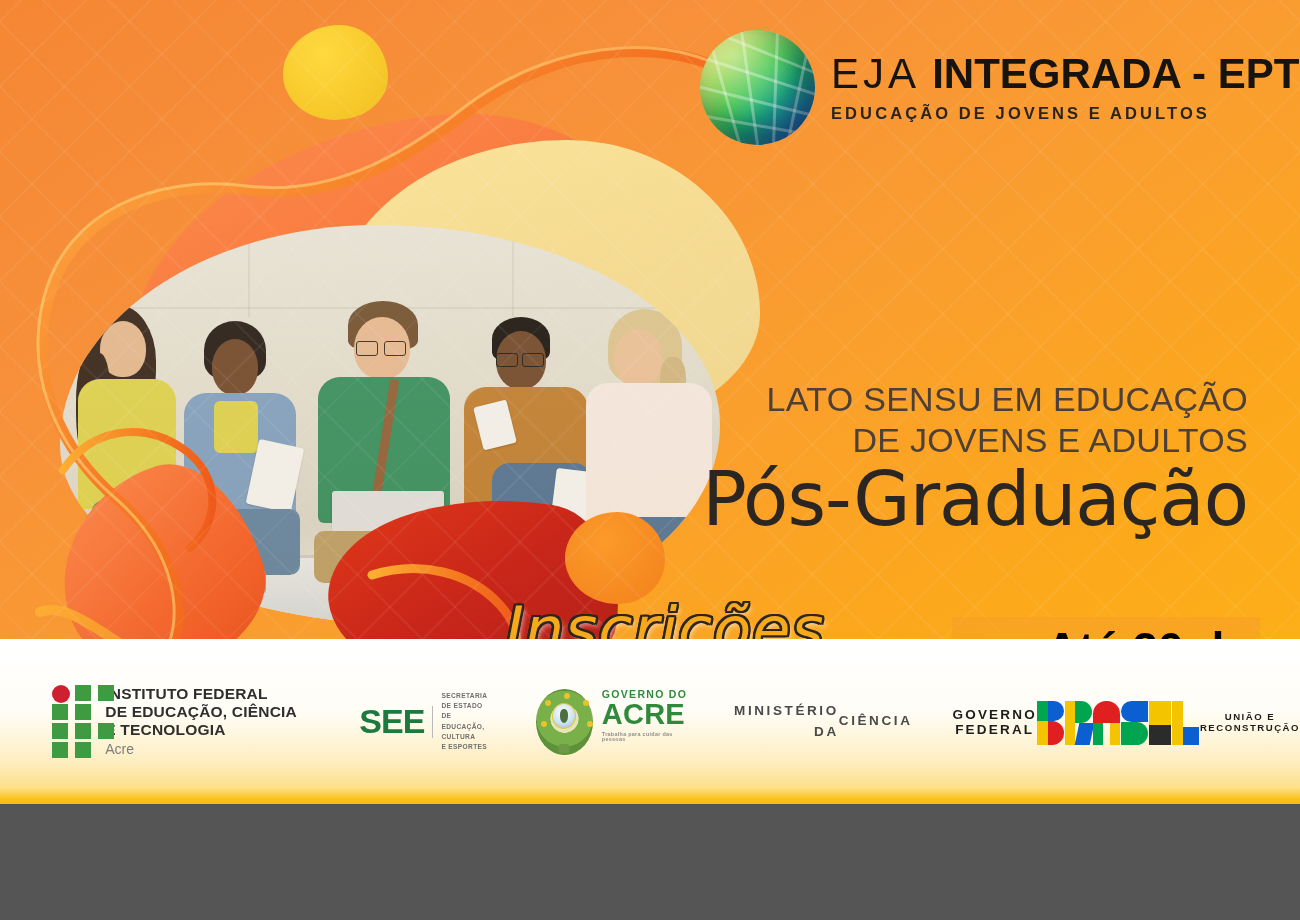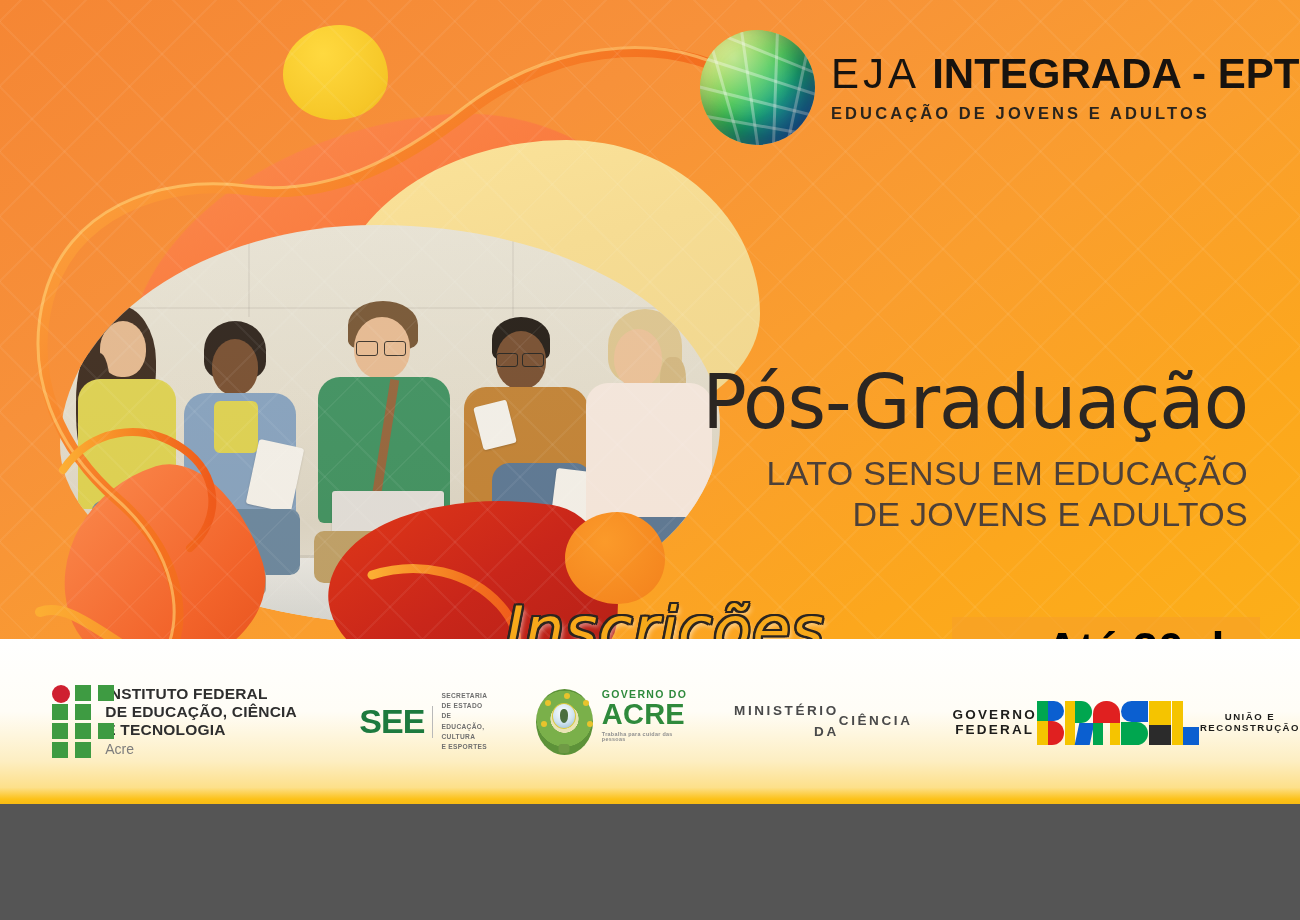--- a/index.html
+++ b/index.html
@@ -271,25 +271,25 @@
       <div class="globe-cell" style="left:98px;top:-10px;width:2.6px;height:135px;transform:rotate(12deg);"></div>
       <div style="position:absolute;inset:0;border-radius:50%;box-shadow:inset -12px -14px 30px rgba(0,0,0,.28), inset 8px 8px 18px rgba(255,255,255,.22);"></div>
     </div>
     <div id="eja-text">
       <div id="eja-title"><span class="thin">EJA</span> <span class="bold">INTEGRADA - EPT</span></div>
       <div id="eja-sub">EDUCAÇÃO DE JOVENS E ADULTOS</div>
     </div>
   </div>
 
   <div id="headline">
-    <div id="main-title">Pós-Graduação</div>
     <div id="subtitle">
       <div>LATO SENSU EM EDUCAÇÃO</div>
       <div>DE JOVENS E ADULTOS</div>
     </div>
+    <div id="main-title">Pós-Graduação</div>
   </div>
 
   <div id="script">
     <span>Inscrições</span>
   </div>
 
   <div id="deadline">
     <div>Até 20 de</div>
   </div>
 

